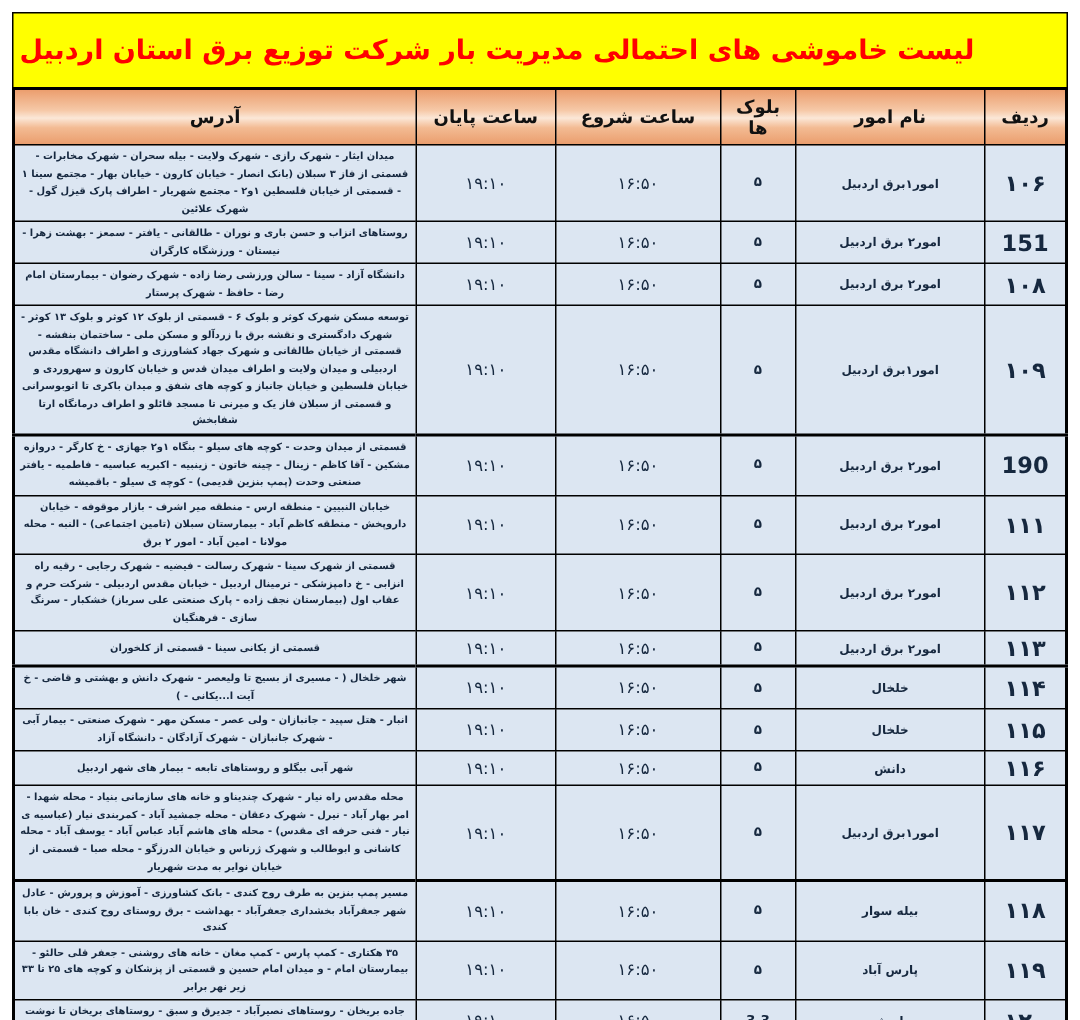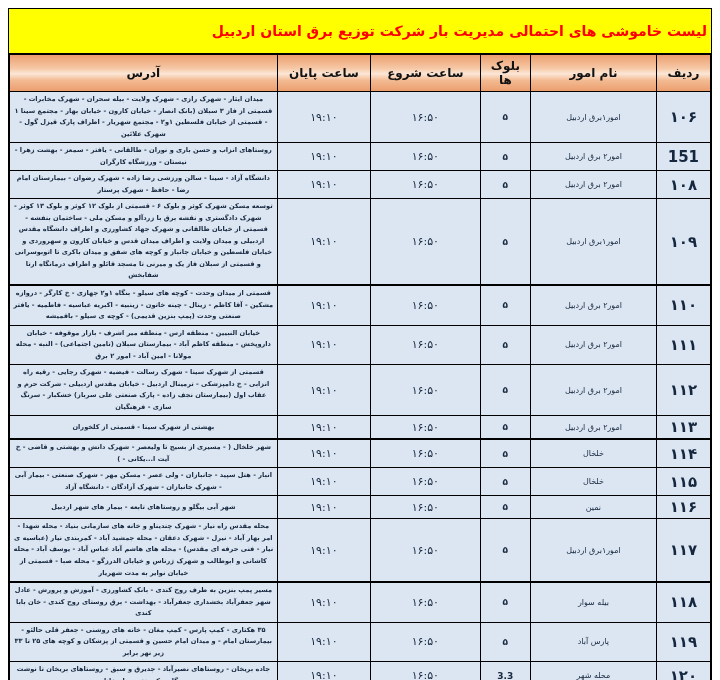--- a/index.html
+++ b/index.html
@@ -18,43 +18,43 @@
     direction:rtl;
     border:2px solid #000;
   }
   caption.title{
     caption-side:top;
     border:1.5px solid #000;
     border-bottom:none;
     background:#ffff00;
     color:#ff0000;
     font-weight:bold;
-    font-size:14px;
-    text-align:right;
+    font-size:18px;
+    text-align:left;
     padding:14px 4px;
   }
   thead th{
     background:linear-gradient(180deg,#eb9e6e 0%,#f6c9a8 38%,#fbe7d7 52%,#f3bb93 70%,#eb9e6e 100%);
     color:#111;
     font-weight:bold;
     font-size:12px;
     border:1.5px solid #000;
     padding:4px 2px;
   }
   tbody td{
     background:#dce6f2;
     border:1px solid #000;
     color:#16283f;
     text-align:center;
     vertical-align:middle;
     padding:2px 3px;
   }
   tr.group-end td{border-bottom:2.5px solid #000;}
   td.c-row{font-size:15px;font-weight:bold;}
-  td.c-dept{font-size:8px;font-weight:normal;}
+  td.c-dept{font-size:8px;font-weight:bold;}
   td.c-blocks{font-size:9px;font-weight:bold;}
   td.c-start,td.c-end{font-size:11px;font-weight:normal;letter-spacing:.5px;}
   td.c-addr{font-size:6.6px;line-height:1.75;font-weight:bold;margin-top:30px;}
   col.w-row{width:7.8%;}
   col.w-dept{width:17.9%;}
   col.w-blocks{width:7.2%;}
   col.w-start{width:15.6%;}
   col.w-end{width:13.3%;}
   col.w-addr{width:38.2%;}
 </style>
@@ -109,21 +109,21 @@
   </tr>
         <tr class="group-end">
     <td class="c-row">۱۰۹</td>
     <td class="c-dept">امور۱برق اردبیل</td>
     <td class="c-blocks">۵</td>
     <td class="c-start">۱۶:۵۰</td>
     <td class="c-end">۱۹:۱۰</td>
     <td class="c-addr">توسعه مسکن شهرک کوثر و بلوک ۶ - قسمتی از بلوک ۱۲ کوثر و بلوک ۱۳ کوثر - شهرک دادگستری و نقشه برق با زردآلو و مسکن ملی - ساختمان بنفشه - قسمتی از خیابان طالقانی و شهرک جهاد کشاورزی و اطراف دانشگاه مقدس اردبیلی و میدان ولایت و اطراف میدان قدس و خیابان کارون و سهروردی و خیابان فلسطین و خیابان جانباز و کوچه های شفق و میدان باکری تا اتوبوسرانی و قسمتی از سبلان فاز یک و میرنی تا مسجد قائلو و اطراف درمانگاه ارتا شفابخش</td>
   </tr>
         <tr>
-    <td class="c-row">۱۱۰</td>
+    <td class="c-row">190</td>
     <td class="c-dept">امور۲ برق اردبیل</td>
     <td class="c-blocks">۵</td>
     <td class="c-start">۱۶:۵۰</td>
     <td class="c-end">۱۹:۱۰</td>
     <td class="c-addr">قسمتی از میدان وحدت - کوچه های سیلو - بنگاه ۱و۲ جهازی - خ کارگر - دروازه مشکین - آقا کاظم - زینال - چینه خاتون - زینبیه - اکبریه عباسیه - فاطمیه - یافتر صنعتی وحدت (پمپ بنزین قدیمی) - کوچه ی سیلو - باقمیشه</td>
   </tr>
         <tr>
     <td class="c-row">۱۱۱</td>
     <td class="c-dept">امور۲ برق اردبیل</td>
     <td class="c-blocks">۵</td>
@@ -138,41 +138,41 @@
     <td class="c-start">۱۶:۵۰</td>
     <td class="c-end">۱۹:۱۰</td>
     <td class="c-addr">قسمتی از شهرک سینا - شهرک رسالت - فیضیه - شهرک رجایی - رقیه راه انزابی - خ دامپزشکی - ترمینال اردبیل - خیابان مقدس اردبیلی - شرکت حرم و عقاب اول (بیمارستان نجف زاده - پارک صنعتی علی سرباز) خشکبار - سرنگ سازی - فرهنگیان</td>
   </tr>
         <tr class="group-end">
     <td class="c-row">۱۱۳</td>
     <td class="c-dept">امور۲ برق اردبیل</td>
     <td class="c-blocks">۵</td>
     <td class="c-start">۱۶:۵۰</td>
     <td class="c-end">۱۹:۱۰</td>
-    <td class="c-addr">بهشتی از شهرک سینا - قسمتی از کلخوران</td>
+    <td class="c-addr">قسمتی از یکانی سینا - قسمتی از کلخوران</td>
   </tr>
         <tr>
     <td class="c-row">۱۱۴</td>
     <td class="c-dept">خلخال</td>
     <td class="c-blocks">۵</td>
     <td class="c-start">۱۶:۵۰</td>
     <td class="c-end">۱۹:۱۰</td>
     <td class="c-addr">شهر خلخال ( - مسیری از بسیج تا ولیعصر - شهرک دانش و بهشتی و قاضی - خ آیت ا...یکانی - )</td>
   </tr>
         <tr>
     <td class="c-row">۱۱۵</td>
     <td class="c-dept">خلخال</td>
     <td class="c-blocks">۵</td>
     <td class="c-start">۱۶:۵۰</td>
     <td class="c-end">۱۹:۱۰</td>
     <td class="c-addr">انبار - هتل سپید - جانبازان - ولی عصر - مسکن مهر - شهرک صنعتی - بیمار آبی - شهرک جانبازان - شهرک آزادگان - دانشگاه آزاد</td>
   </tr>
         <tr>
     <td class="c-row">۱۱۶</td>
-    <td class="c-dept">نمین</td>
+    <td class="c-dept">دانش</td>
     <td class="c-blocks">۵</td>
     <td class="c-start">۱۶:۵۰</td>
     <td class="c-end">۱۹:۱۰</td>
     <td class="c-addr">شهر آبی بیگلو و روستاهای تابعه - بیمار های شهر اردبیل</td>
   </tr>
         <tr class="group-end">
     <td class="c-row">۱۱۷</td>
     <td class="c-dept">امور۱برق اردبیل</td>
     <td class="c-blocks">۵</td>
     <td class="c-start">۱۶:۵۰</td>

